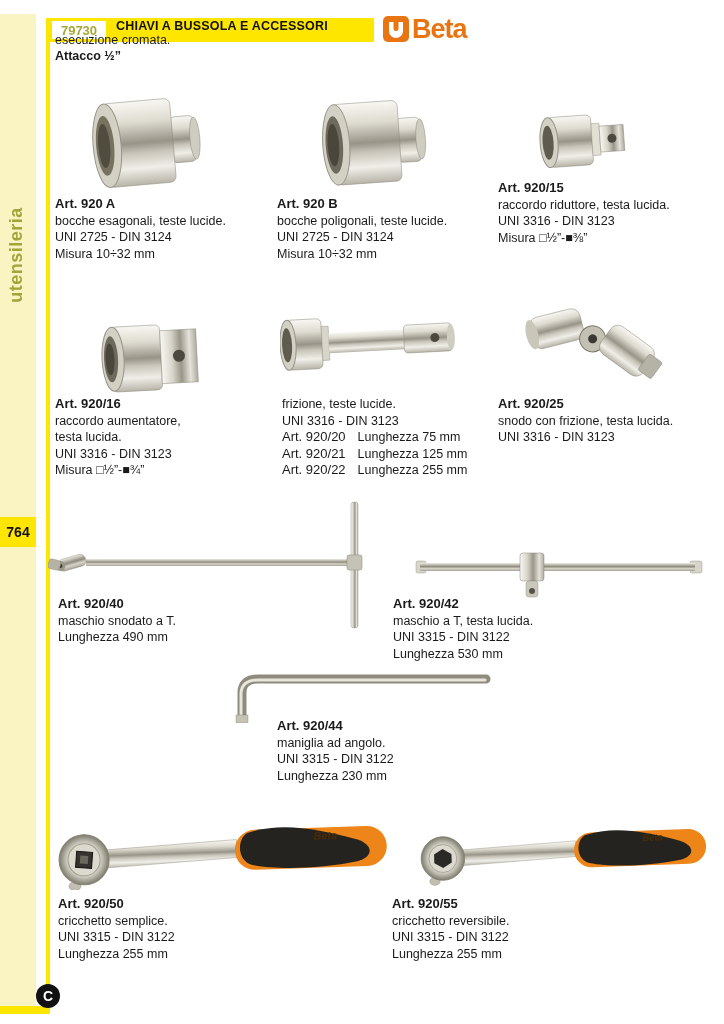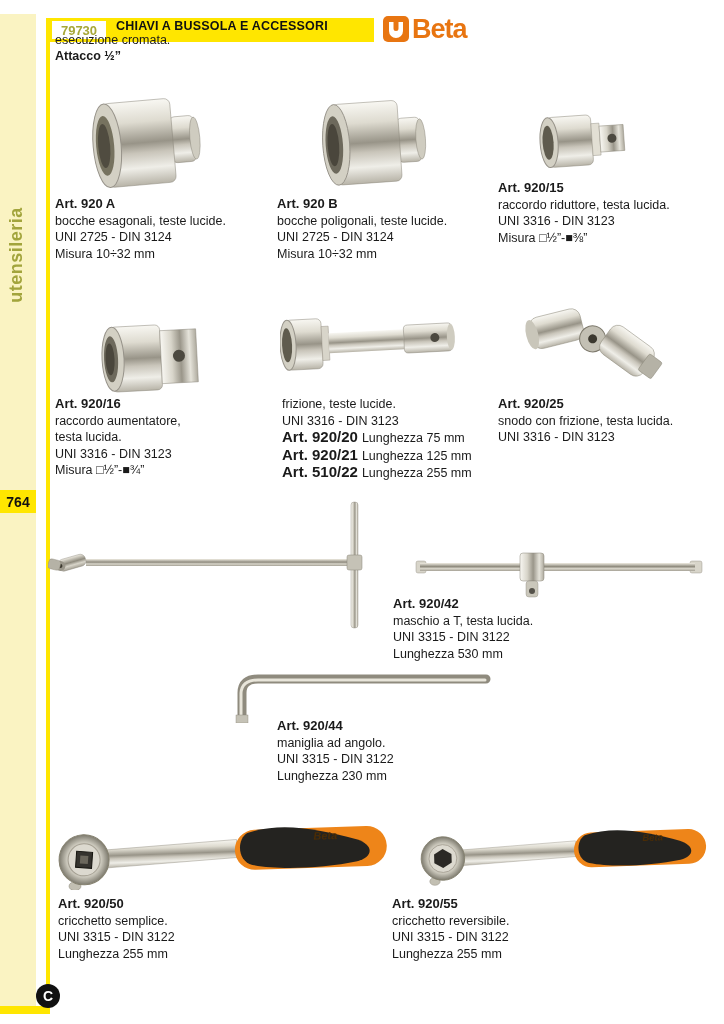--- a/index.html
+++ b/index.html
@@ -8,21 +8,21 @@
     font-family:"Liberation Sans",sans-serif;color:#1a1a1a;
   }
   
   .side-strip{position:absolute;left:0;top:14px;width:36px;height:994px;background:#faf3c2;}
   .side-label{
     position:absolute;left:6px;top:330px;width:150px;
     transform:rotate(-90deg);transform-origin:top left;
     font-size:18px;font-weight:bold;color:#a2a43c;letter-spacing:.5px;text-align:center;
   }
   .page-num{
-    position:absolute;left:0;top:490px;width:36px;height:23px;background:#ffe600;
+    position:absolute;left:0;top:517px;width:36px;height:30px;background:#ffe600;
     display:flex;align-items:center;justify-content:center;
     font-size:14px;font-weight:bold;color:#111;
   }
   .c-mark{
     position:absolute;left:36px;top:984px;width:24px;height:24px;border-radius:50%;
     background:#111;display:flex;align-items:center;justify-content:center;
     color:#fff;font-weight:bold;font-size:14px;z-index:5;
   }
   .vline{position:absolute;left:46px;top:18px;width:4px;height:994px;background:#ffe600;}
   .side-bottom{position:absolute;left:0;top:1006px;width:50px;height:8px;background:#ffe600;}
@@ -37,21 +37,21 @@
     position:absolute;left:70px;top:0;height:16px;display:flex;align-items:center;
     font-size:12.5px;font-weight:bold;color:#111;letter-spacing:.2px;white-space:nowrap;
   }
   .beta-logo{position:absolute;left:383px;top:16px;display:flex;align-items:center;}
   .beta-word{font-size:27px;font-weight:bold;color:#e87511;letter-spacing:-1px;margin-left:3px;line-height:26px;}
   .intro{position:absolute;left:55px;top:32px;font-size:12.5px;line-height:16px;}
   .intro .b{font-weight:bold;}
   
   .pt{position:absolute;font-size:12.5px;line-height:16.5px;white-space:nowrap;}
   .art{font-weight:bold;font-size:13px;}
-  .vart{font-weight:bold;font-size:15px;margin-right:4px;}
+  .vart{font-weight:normal;font-size:13px;margin-right:12px;}
   .img{position:absolute;}
   svg{display:block;}
 </style>
 </head>
 <body>
 
 <div id="page">
 
   <svg width="0" height="0">
     <defs>
@@ -275,28 +275,33 @@
     <div>raccordo aumentatore,</div>
     <div>testa lucida.</div>
     <div>UNI 3316 - DIN 3123</div>
     <div>Misura □½”-■¾”</div>
   </div>
   <div class="pt" style="left:282px;top:396px">
     <div>frizione, teste lucide.</div>
     <div>UNI 3316 - DIN 3123</div>
     <div><span class="vart">Art. 920/20</span><span>Lunghezza 75 mm</span></div>
     <div><span class="vart">Art. 920/21</span><span>Lunghezza 125 mm</span></div>
-    <div><span class="vart">Art. 510/22</span><span>Lunghezza 255 mm</span></div>
+    <div><span class="vart">Art. 920/22</span><span>Lunghezza 255 mm</span></div>
   </div>
   <div class="pt" style="left:498px;top:396px">
     <div class="art">Art. 920/25</div>
     <div>snodo con frizione, testa lucida.</div>
     <div>UNI 3316 - DIN 3123</div>
   </div>
 
+  <div class="pt" style="left:58px;top:596px">
+    <div class="art">Art. 920/40</div>
+    <div>maschio snodato a T.</div>
+    <div>Lunghezza 490 mm</div>
+  </div>
   <div class="pt" style="left:393px;top:596px">
     <div class="art">Art. 920/42</div>
     <div>maschio a T, testa lucida.</div>
     <div>UNI 3315 - DIN 3122</div>
     <div>Lunghezza 530 mm</div>
   </div>
 
   <div class="pt" style="left:277px;top:718px">
     <div class="art">Art. 920/44</div>
     <div>maniglia ad angolo.</div>

